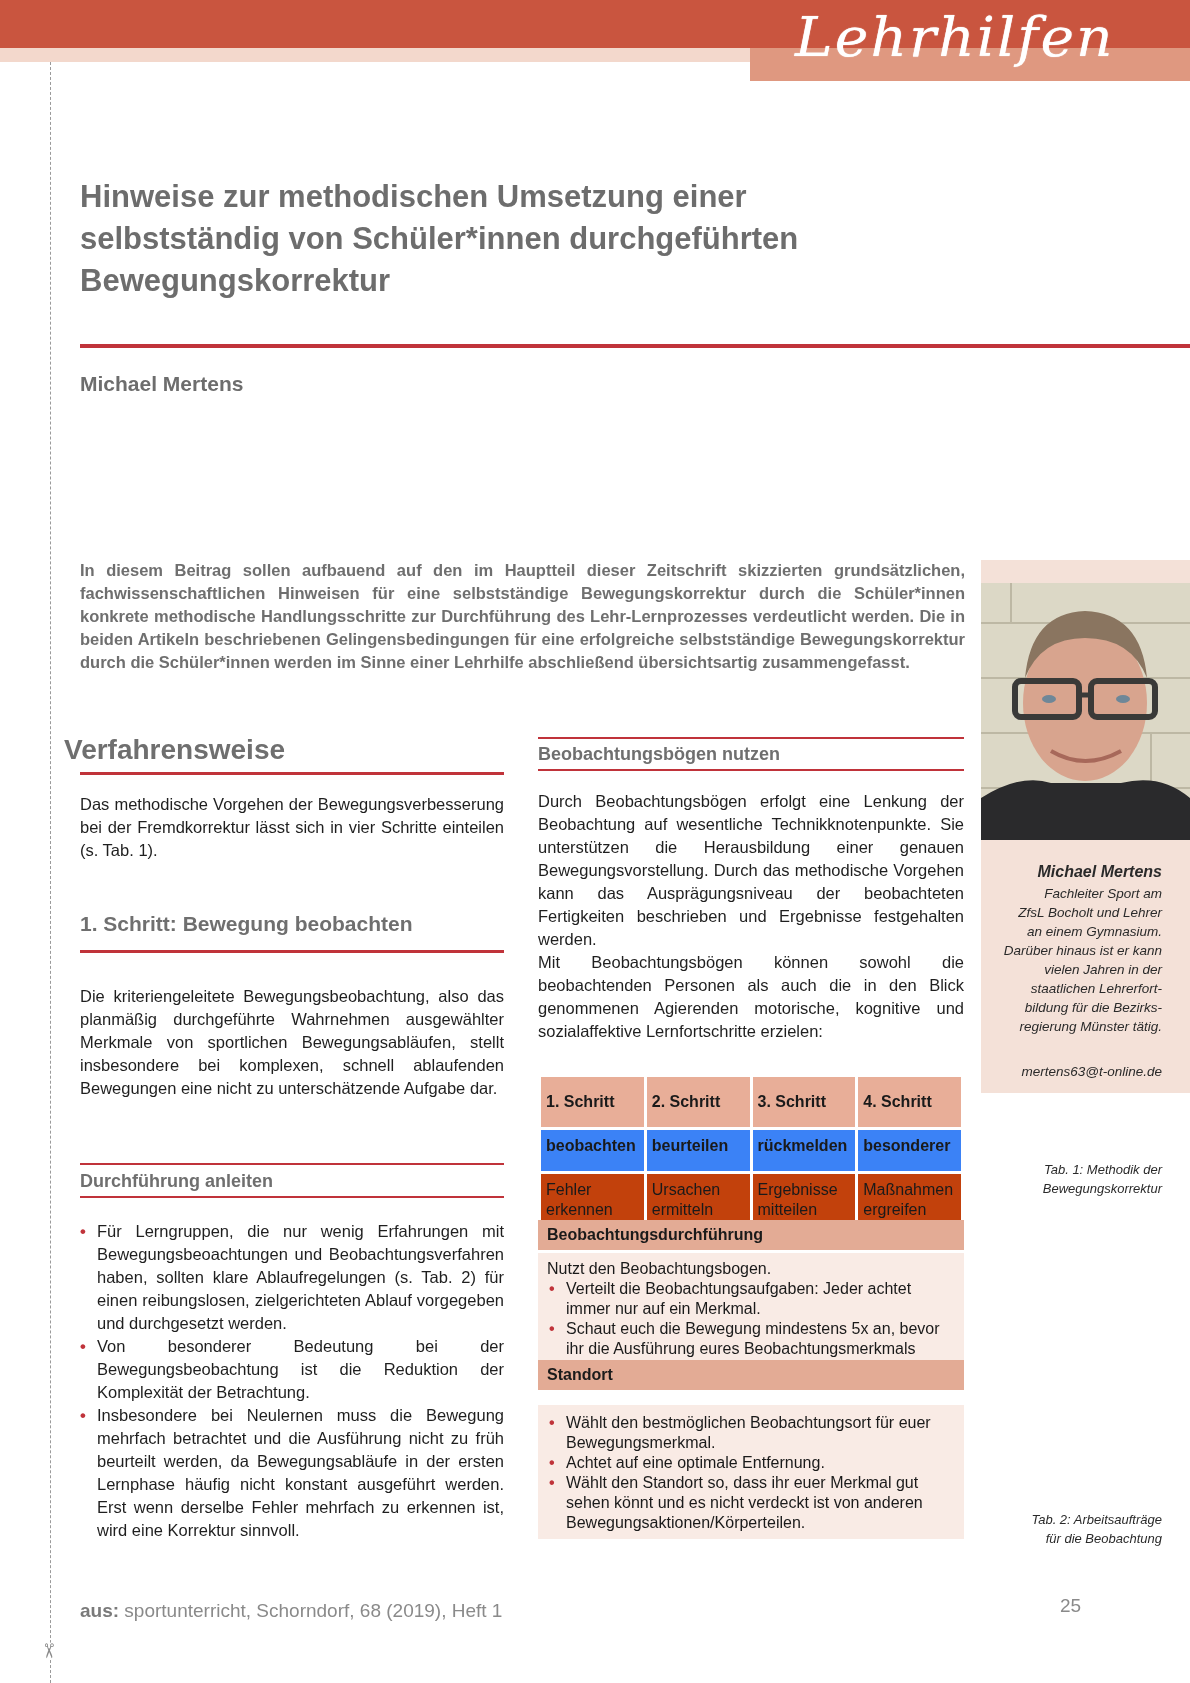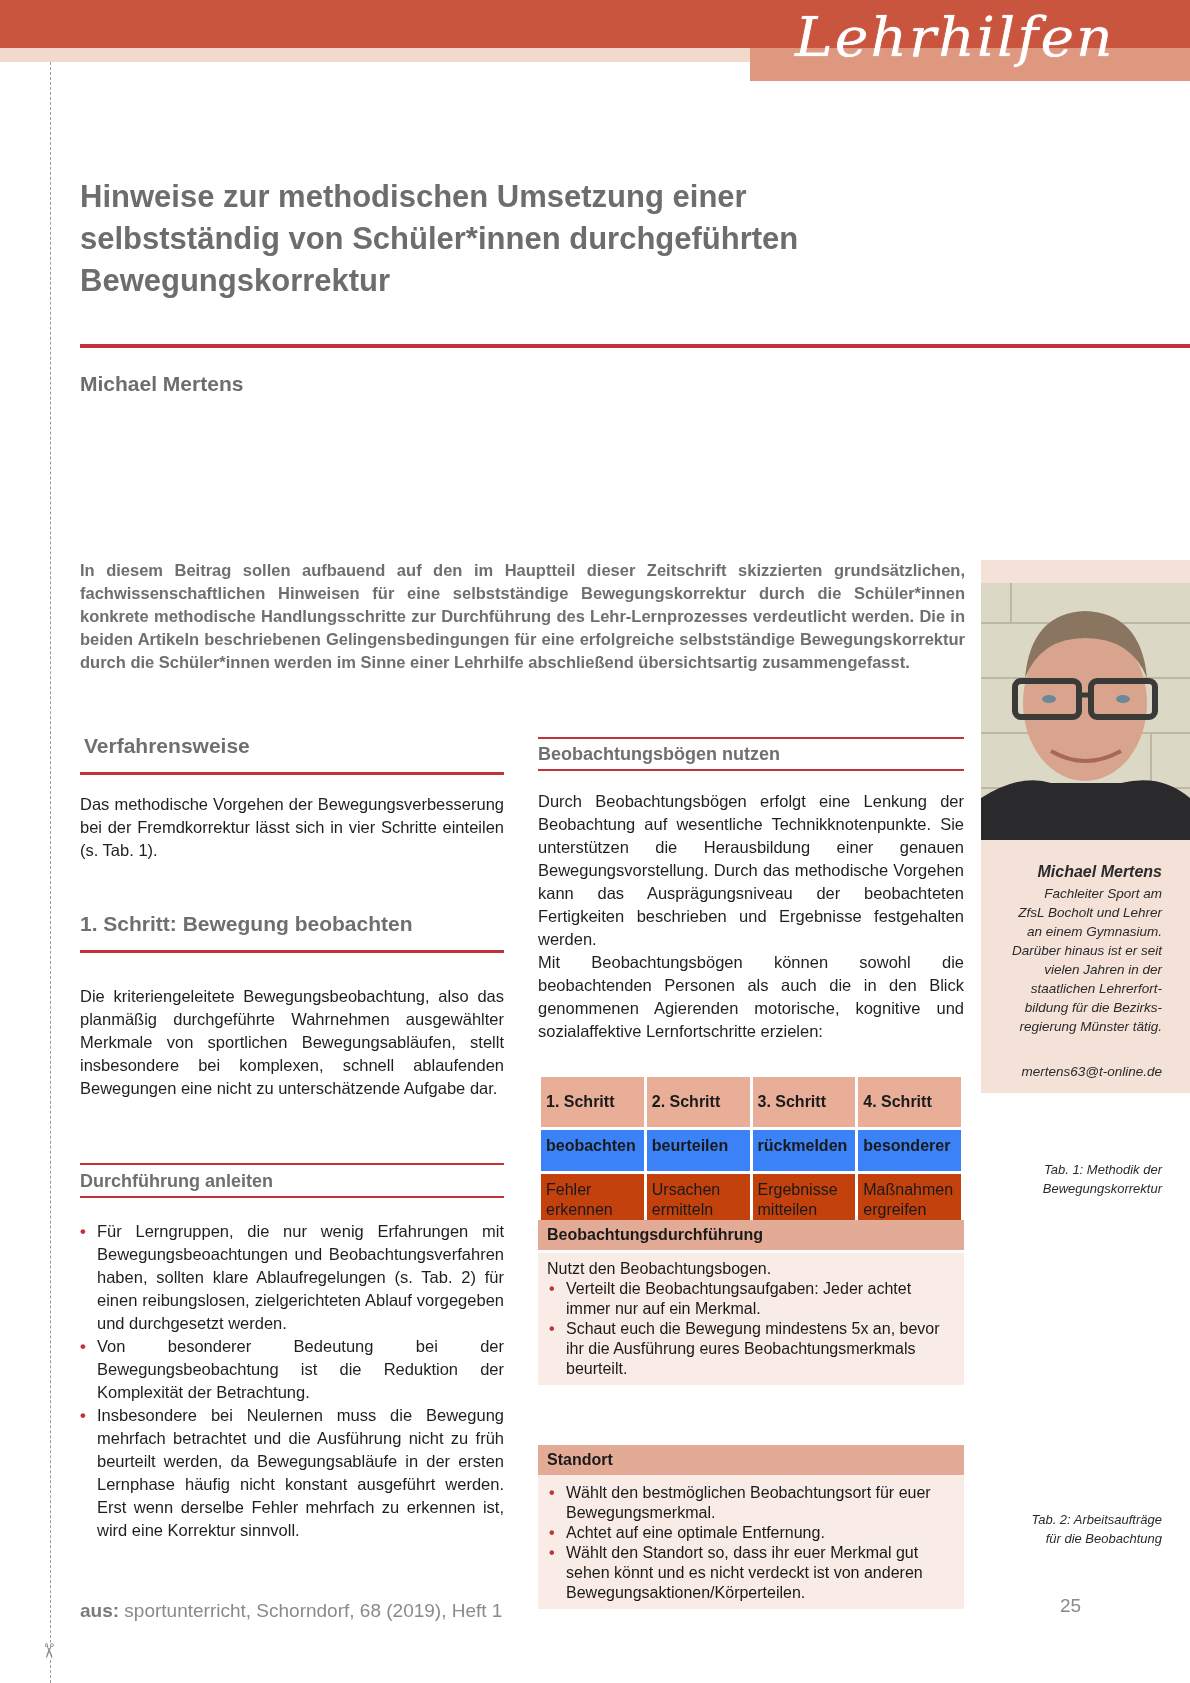--- a/index.html
+++ b/index.html
@@ -89,29 +89,29 @@
     <ellipse cx="68" cy="116" rx="7" ry="4" fill="#6e8798"></ellipse>
     <ellipse cx="142" cy="116" rx="7" ry="4" fill="#6e8798"></ellipse>
     <path d="M70 168 Q104 188 140 168" stroke="#a7685a" stroke-width="4" fill="none"></path>
   </svg>
 </div>
 <div class="bio">
   <div class="name">Michael Mertens</div>
   <div>Fachleiter Sport am</div>
   <div>ZfsL Bocholt und Lehrer</div>
   <div>an einem Gymnasium.</div>
-  <div>Darüber hinaus ist er seit</div>
+  <div>Darüber hinaus ist er kann</div>
   <div>vielen Jahren in der</div>
   <div>staatlichen Lehrerfort-</div>
   <div>bildung für die Bezirks-</div>
   <div>regierung Münster tätig.</div>
   <div class="email">mertens63@t-online.de</div>
 </div>
 
-<h2 class="h2" style="left:84px; top:734px; font-size:21px;">Verfahrensweise</h2>
+<h2 class="h2" style="left:64px; top:734px; font-size:28px;">Verfahrensweise</h2>
 <div class="rule" style="left:80px; top:772px; width:424px;"></div>
 <p class="body-text" style="left:80px; top:793px; width:424px;">Das methodische Vorgehen der Bewegungsverbesserung bei der Fremdkorrektur lässt sich in vier Schritte einteilen (s. Tab. 1).</p>
 
 <h2 class="h2" style="left:80px; top:912px; font-size:21px;">1. Schritt: Bewegung beobachten</h2>
 <div class="rule" style="left:80px; top:950px; width:424px;"></div>
 <p class="body-text" style="left:80px; top:985px; width:424px;">Die kriteriengeleitete Bewegungsbeobachtung, also das planmäßig durchgeführte Wahrnehmen ausgewählter Merkmale von sportlichen Bewegungsabläufen, stellt insbesondere bei komplexen, schnell ablaufenden Bewegungen eine nicht zu unterschätzende Aufgabe dar.</p>
 
 <div class="rule-thin" style="left:80px; top:1163px; width:424px;"></div>
 <h3 class="h2" style="left:80px; top:1171px; font-size:18px;">Durchführung anleiten</h3>
 <div class="rule-thin" style="left:80px; top:1196px; width:424px;"></div>
@@ -158,23 +158,23 @@
 <div class="box" style="top:1220px;">
   <div class="box-head">Beobachtungsdurchführung</div>
   <div class="box-body" style="margin-top:3px;">
     <div>Nutzt den Beobachtungsbogen.</div>
     <ul class="bul">
       <li>Verteilt die Beobachtungsaufgaben: Jeder achtet immer nur auf ein Merkmal.</li>
       <li>Schaut euch die Bewegung mindestens 5x an, bevor ihr die Ausführung eures Beobachtungsmerkmals beurteilt.</li>
     </ul>
   </div>
 </div>
-<div class="box" style="top:1445px;">
+<div class="box" style="top:1360px;">
   <div class="box-head">Standort</div>
-  <div class="box-body" style="margin-top:0; padding-top:8px;">
+  <div class="box-body" style="margin-top:15px; padding-top:8px;">
     <ul class="bul">
       <li>Wählt den bestmöglichen Beobachtungsort für euer Bewegungsmerkmal.</li>
       <li>Achtet auf eine optimale Entfernung.</li>
       <li>Wählt den Standort so, dass ihr euer Merkmal gut sehen könnt und es nicht verdeckt ist von anderen Bewegungsaktionen/Körperteilen.</li>
     </ul>
   </div>
 </div>
 <div class="caption" style="left:990px; top:1510px; width:172px;">
   <div>Tab. 2: Arbeitsaufträge</div>
   <div>für die Beobachtung</div>

